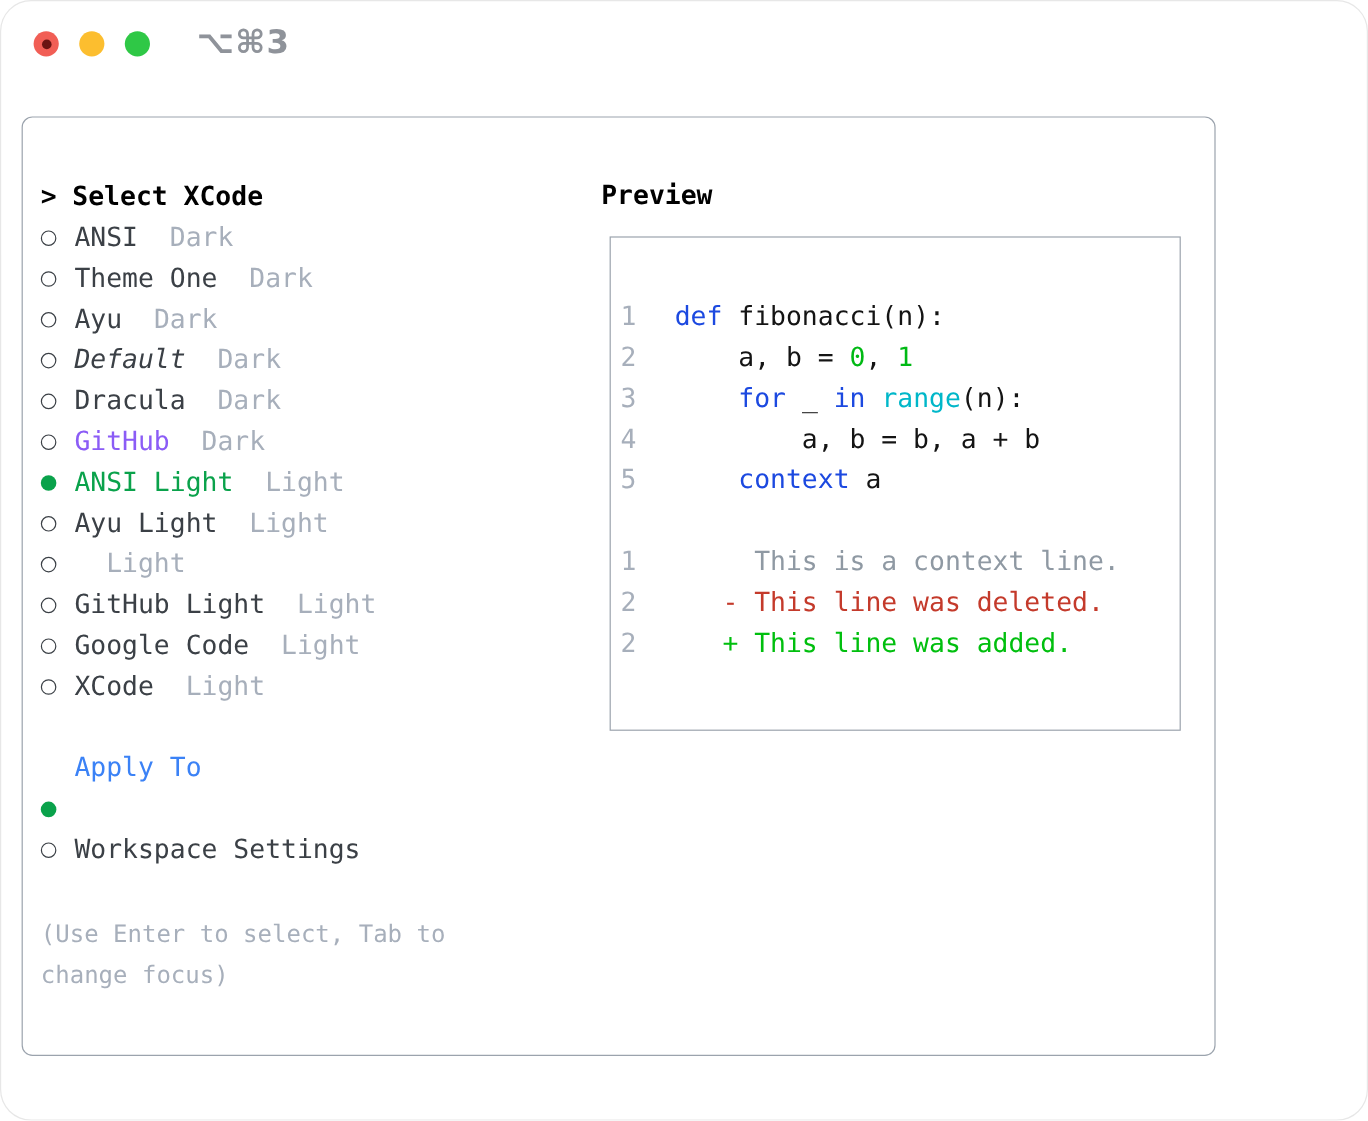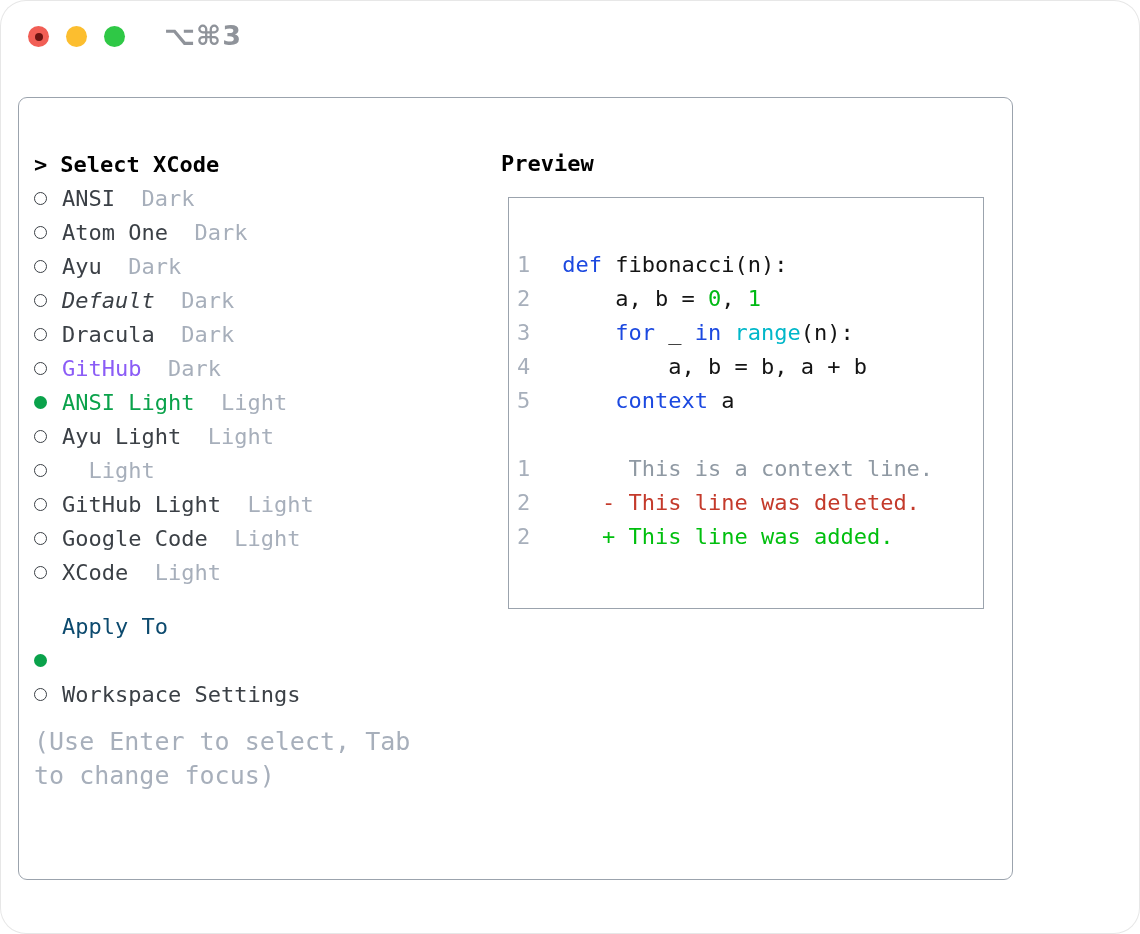--- a/index.html
+++ b/index.html
@@ -19,22 +19,22 @@
          border:1.5px solid #9ba3ad;border-radius:9px;background:#fff;}
 
   
   .left{position:absolute;left:15px;top:49px;}
   .row{height:34px;display:flex;align-items:center;font-size:22px;white-space:pre;}
   .header-row{font-weight:bold;color:#000;}
   .prompt{margin-right:13px;}
   .circle{width:13px;height:13px;border-radius:50%;box-sizing:border-box;
           border:1.8px solid #3b4046;margin-right:15px;flex:none;}
   .circle.sel{border:none;}
-  .section-title{margin-top:20px;padding-left:28px;color:#0c4a6e;}
-  .hint{margin-top:14px;width:420px;font-size:25px;line-height:34px;white-space:normal;}
+  .section-title{margin-top:34px;padding-left:28px;color:#3b82f6;}
+  .hint{margin-top:36px;width:420px;font-size:20px;line-height:34px;white-space:normal;}
 
   
   .preview-title{position:absolute;left:482px;top:49px;height:34px;line-height:34px;
                  font-size:22px;font-weight:bold;color:#000;}
   .preview-box{position:absolute;left:489px;top:99px;width:476px;height:412px;box-sizing:border-box;
                border:1.5px solid #9ba3ad;background:#fff;padding:50px 0 0 8px;overflow:hidden;}
   .pline{height:34px;line-height:34px;font-size:22px;display:flex;white-space:pre;}
   .ln{display:inline-block;min-width:13px;margin-right:32px;flex:none;}
   .blank-line{height:34px;}
 </style>
@@ -54,21 +54,21 @@
 
   <div class="panel">
 
     <div class="left">
       <div class="row header-row">
         <span class="prompt">&gt;</span><span>Select XCode</span>
       </div>
 
       <div id="theme-list">
           <div class="row"><span class="circle"></span><span style="color: rgb(59, 64, 70);">ANSI</span><span style="color: rgb(167, 175, 187);">  Dark</span></div>
-          <div class="row"><span class="circle"></span><span style="color: rgb(59, 64, 70);">Atom One</span><span style="color: rgb(167, 175, 187);">  Dark</span></div>
+          <div class="row"><span class="circle"></span><span style="color: rgb(59, 64, 70);">Theme One</span><span style="color: rgb(167, 175, 187);">  Dark</span></div>
           <div class="row"><span class="circle"></span><span style="color: rgb(59, 64, 70);">Ayu</span><span style="color: rgb(167, 175, 187);">  Dark</span></div>
           <div class="row"><span class="circle"></span><span style="color: rgb(59, 64, 70); font-style: italic;">Default</span><span style="color: rgb(167, 175, 187);">  Dark</span></div>
           <div class="row"><span class="circle"></span><span style="color: rgb(59, 64, 70);">Dracula</span><span style="color: rgb(167, 175, 187);">  Dark</span></div>
           <div class="row"><span class="circle"></span><span style="color: #8b5cf6;">GitHub</span><span style="color: rgb(167, 175, 187);">  Dark</span></div>
           <div class="row"><span class="circle sel" style="background: rgb(10, 162, 75);"></span><span style="color: rgb(10, 162, 75);">ANSI Light</span><span style="color: rgb(167, 175, 187);">  Light</span></div>
           <div class="row"><span class="circle"></span><span style="color: rgb(59, 64, 70);">Ayu Light</span><span style="color: rgb(167, 175, 187);">  Light</span></div>
           <div class="row"><span class="circle"></span><span style="color: rgb(167, 175, 187);">  Light</span></div>
           <div class="row"><span class="circle"></span><span style="color: rgb(59, 64, 70);">GitHub Light</span><span style="color: rgb(167, 175, 187);">  Light</span></div>
           <div class="row"><span class="circle"></span><span style="color: rgb(59, 64, 70);">Google Code</span><span style="color: rgb(167, 175, 187);">  Light</span></div>
           <div class="row"><span class="circle"></span><span style="color: rgb(59, 64, 70);">XCode</span><span style="color: rgb(167, 175, 187);">  Light</span></div>

